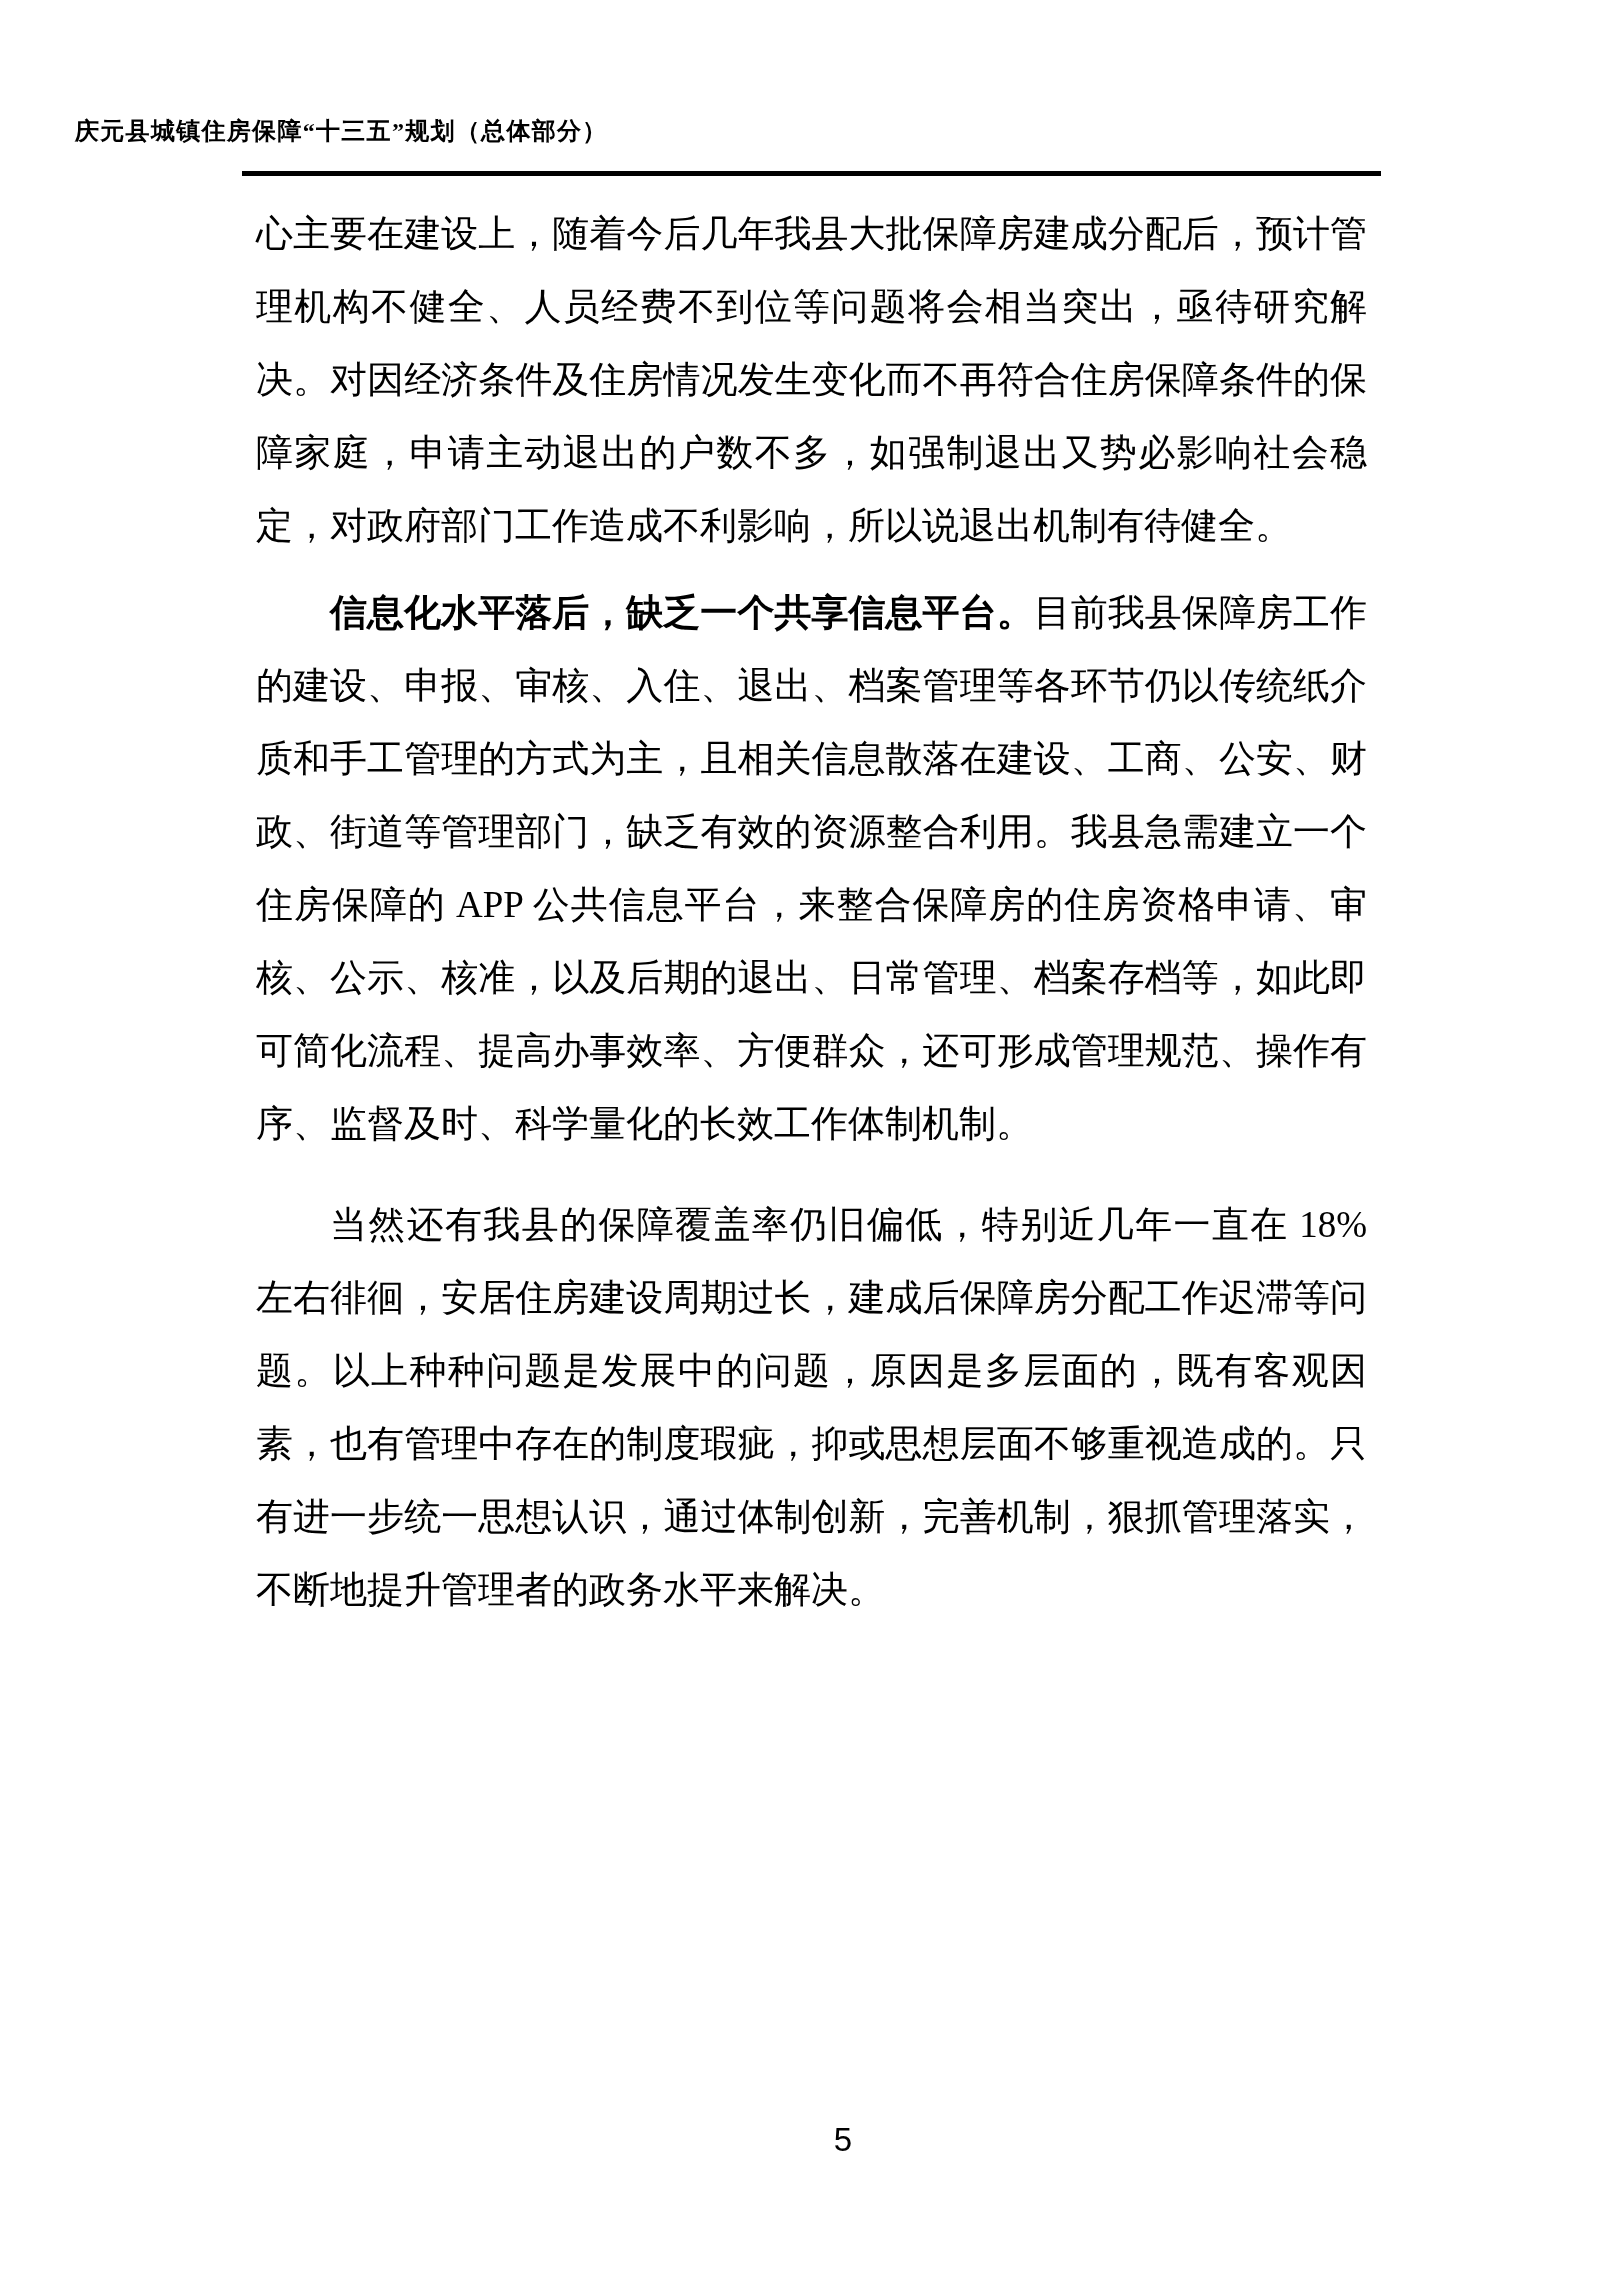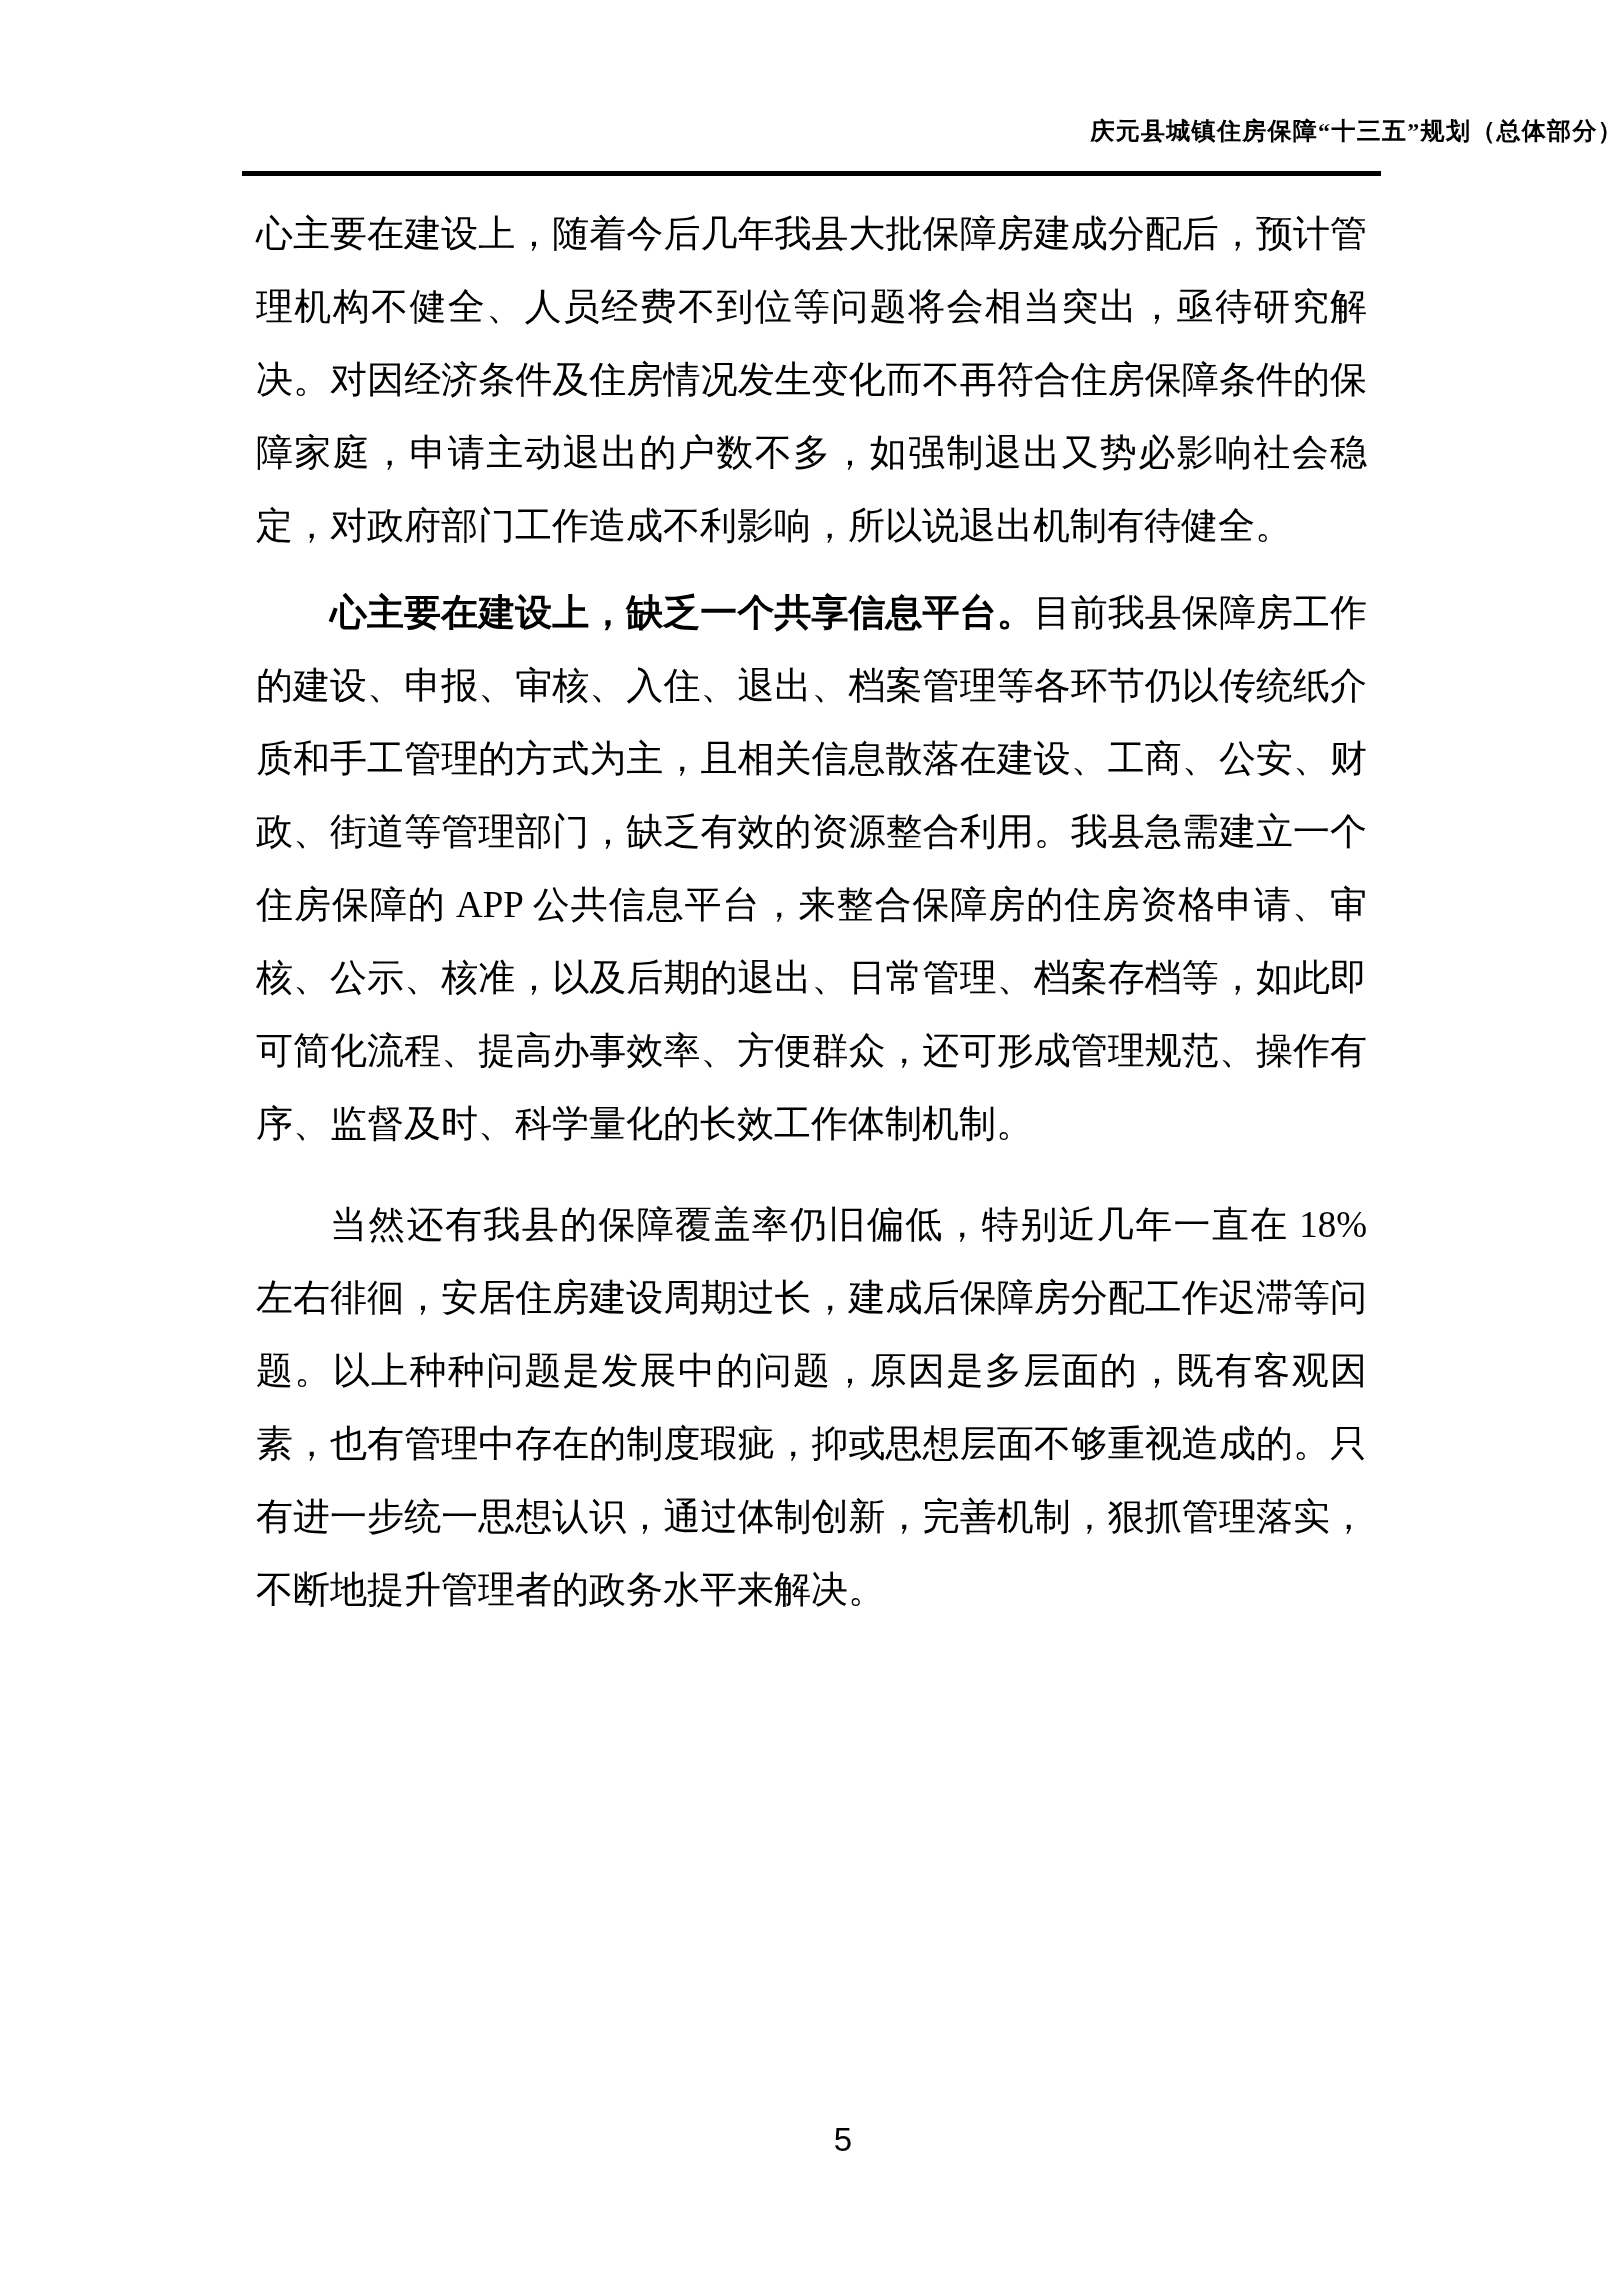--- a/index.html
+++ b/index.html
@@ -14,21 +14,21 @@
     background: #ffffff;
     color: #000000;
     font-family: "Liberation Serif", "DejaVu Serif", serif;
     overflow: hidden;
   }
   .header-title {
     position: absolute;
     top: 117px;
     left: 75px;
     right: 0;
-    text-align: right;
+    text-align: left;
     font-size: 24px;
     font-weight: bold;
     letter-spacing: 1.3px;
     line-height: 29px;
   }
   .header-rule {
     position: absolute;
     top: 171px;
     left: 242px;
     width: 1139px;
@@ -75,21 +75,21 @@
 <div class="page">
 
   <div class="header-title">庆元县城镇住房保障“十三五”规划（总体部分）</div>
 
   <div class="header-rule"></div>
 
   <div class="content">
 
     <p class="para"><span>心主要在建设上，随着今后几年我县大批保障房建成分配后，预计管理机构不健全、人员经费不到位等问题将会相当突出，亟待研究解决。对因经济条件及住房情况发生变化而不再符合住房保障条件的保障家庭，申请主动退出的户数不多，如强制退出又势必影响社会稳定，对政府部门工作造成不利影响，所以说退出机制有待健全。</span></p>
 
-    <p class="para para-indent"><span class="lead-bold">心主要在建设上，缺乏一个共享信息平台。</span><span>目前我县保障房工作的建设、申报、审核、入住、退出、档案管理等各环节仍以传统纸介质和手工管理的方式为主，且相关信息散落在建设、工商、公安、财政、街道等管理部门，缺乏有效的资源整合利用。我县急需建立一个住房保障的 APP 公共信息平台，来整合保障房的住房资格申请、审核、公示、核准，以及后期的退出、日常管理、档案存档等，如此即可简化流程、提高办事效率、方便群众，还可形成管理规范、操作有序、监督及时、科学量化的长效工作体制机制。</span></p>
+    <p class="para para-indent"><span class="lead-bold">信息化水平落后，缺乏一个共享信息平台。</span><span>目前我县保障房工作的建设、申报、审核、入住、退出、档案管理等各环节仍以传统纸介质和手工管理的方式为主，且相关信息散落在建设、工商、公安、财政、街道等管理部门，缺乏有效的资源整合利用。我县急需建立一个住房保障的 APP 公共信息平台，来整合保障房的住房资格申请、审核、公示、核准，以及后期的退出、日常管理、档案存档等，如此即可简化流程、提高办事效率、方便群众，还可形成管理规范、操作有序、监督及时、科学量化的长效工作体制机制。</span></p>
 
     <p class="para para-indent para-spaced"><span>当然还有我县的保障覆盖率仍旧偏低，特别近几年一直在 18%左右徘徊，安居住房建设周期过长，建成后保障房分配工作迟滞等问题。以上种种问题是发展中的问题，原因是多层面的，既有客观因素，也有管理中存在的制度瑕疵，抑或思想层面不够重视造成的。只有进一步统一思想认识，通过体制创新，完善机制，狠抓管理落实，不断地提升管理者的政务水平来解决。</span></p>
 
   </div>
 
   <div class="page-number">5</div>
 
 </div>
 
 

